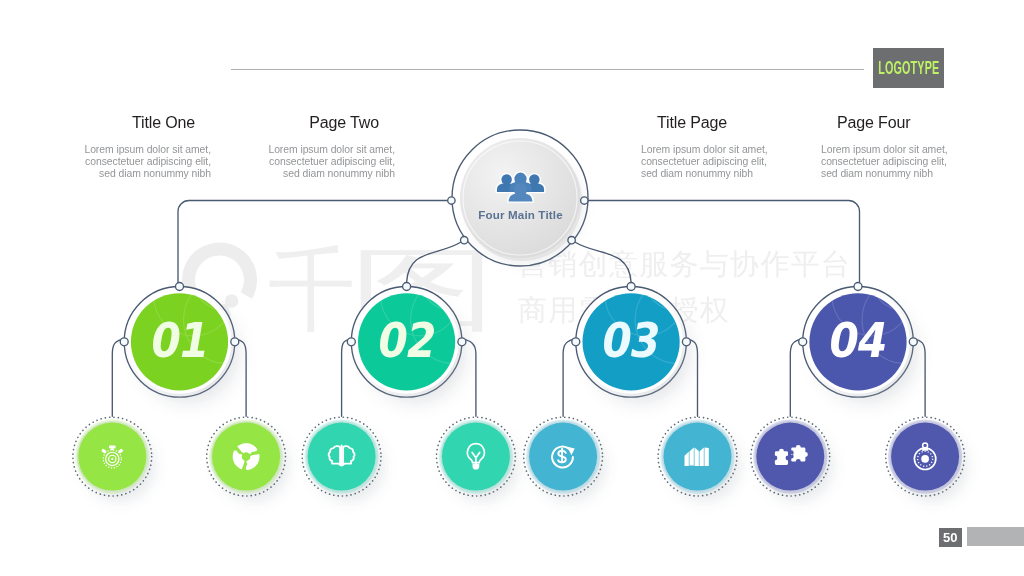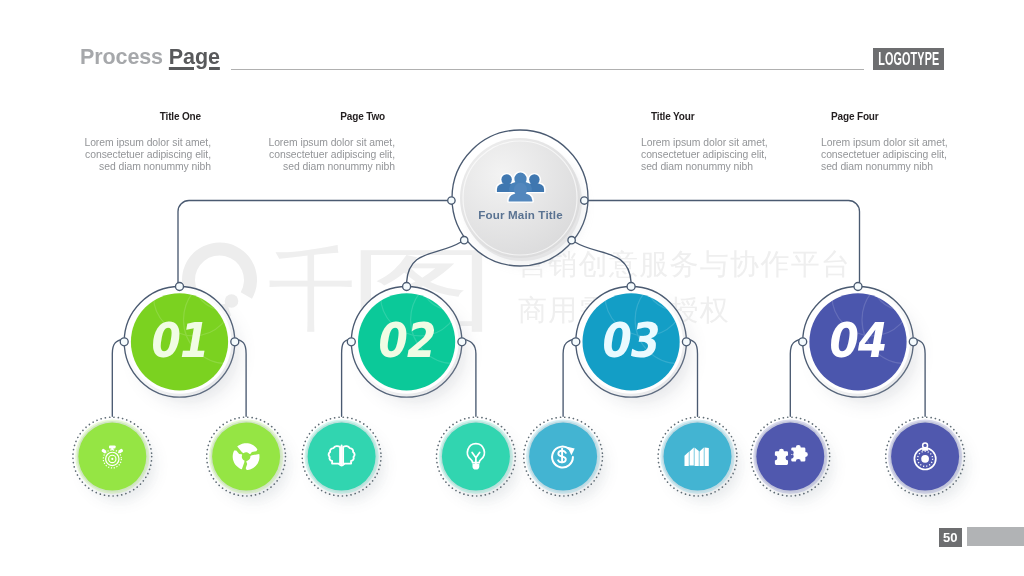--- a/index.html
+++ b/index.html
@@ -8,29 +8,29 @@
   .stage{position:absolute;left:0;top:0;width:1024px;height:576px;}
   svg.layer{position:absolute;left:0;top:0;width:1024px;height:576px;}
 
   
   .hdr-title{position:absolute;left:80px;top:47.5px;font-size:21.5px;font-weight:bold;
              letter-spacing:-.1px;line-height:19px;white-space:nowrap;}
   .hdr-title .lt{color:#a6a8ab;}
   .hdr-title .bd{color:#58595b;text-decoration:underline;text-decoration-thickness:2.6px;
                  text-underline-offset:3.3px;text-decoration-skip-ink:auto;}
   .hdr-rule{position:absolute;left:231px;top:68.5px;width:633px;height:1.8px;background:#b0b0b0;}
-  .logotype{position:absolute;left:873px;top:48px;width:71px;height:22px;background:#6d6e70;
-            color:#ffffff;display:flex;align-items:center;justify-content:center;overflow:hidden;}
+  .logotype{position:absolute;left:873px;top:48px;width:71px;height:40px;background:#6d6e70;
+            color:#bef264;display:flex;align-items:center;justify-content:center;overflow:hidden;}
   .logotype span{font-size:18px;font-weight:bold;letter-spacing:.2px;line-height:18px;
             display:inline-block;transform:scaleX(.60);transform-origin:center;
             white-space:nowrap;font-family:"Liberation Sans",sans-serif;}
 
   
   .col{position:absolute;width:180px;}
-  .col .ttl{font-size:10px;font-weight:bold;color:#231f20;line-height:11px;margin:10px;letter-spacing:-.15px;}
+  .col .ttl{font-size:16px;font-weight:normal;color:#231f20;line-height:11px;margin:16px;letter-spacing:-.15px;}
   .col .body{font-size:10.4px;color:#939598;line-height:11.85px;margin-top:15px;white-space:pre-line;letter-spacing:-.06px;}
 
   
   .wm{position:absolute;pointer-events:none;}
   .wm-cn{color:#efefef;font-weight:normal;font-family:"DejaVu Sans",sans-serif;}
 
   
   .badge50{position:absolute;left:938.5px;top:527.5px;width:23.3px;height:19.5px;background:#6d6e70;
            color:#ffffff;font-size:13px;font-weight:bold;display:flex;align-items:center;
            justify-content:center;line-height:13px;font-family:Liberation Sans, sans-serif;}
@@ -46,42 +46,39 @@
   <svg class="layer">
     <g fill="#ededed">
       <path d="M 231.09,315.66 A 37.5,37.5 0 1 1 251.98,298.75 L 240.72,292.25 A 24.5,24.5 0 1 0 227.07,303.3 Z"></path>
       <circle cx="231.5" cy="301.0" r="6.8"></circle>
     </g>
   </svg>
   <div class="wm wm-cn" style="left:268px;top:244px;font-size:91px;line-height:91px;white-space:nowrap;"><span style="display:inline-block;transform:scaleX(0.96);transform-origin:left center;">千</span><span style="display:inline-block;transform:scaleX(1.63);transform-origin:left center;margin-left:-10px;">图</span></div>
   <div class="wm wm-cn" style="left:518px;top:250px;font-size:29px;line-height:29px;letter-spacing:1.3px;">营销创意服务与协作平台</div>
   <div class="wm wm-cn" style="left:518px;top:296px;font-size:29px;line-height:29px;letter-spacing:1.3px;">商用需确认授权</div>
 
-  <div class="hdr-title">
-    <span class="lt">Process</span><span>&nbsp;</span><span class="bd">Page</span>
-  </div>
   <div class="hdr-rule"></div>
   <div class="logotype">
       <span>LOGOTYPE</span>
     </div>
 
   <div class="col" style="left:31px;top:101px;text-align:right;">
     <div class="ttl">Title One</div>
     <div class="body">Lorem ipsum dolor sit amet,
 consectetuer adipiscing elit,
 sed diam nonummy nibh</div>
   </div>
   <div class="col" style="left:215px;top:101px;text-align:right;">
     <div class="ttl">Page Two</div>
     <div class="body">Lorem ipsum dolor sit amet,
 consectetuer adipiscing elit,
 sed diam nonummy nibh</div>
   </div>
   <div class="col" style="left:641px;top:101px;text-align:left;">
-    <div class="ttl">Title Your</div>
+    <div class="ttl">Title Page</div>
     <div class="body">Lorem ipsum dolor sit amet,
 consectetuer adipiscing elit,
 sed diam nonummy nibh</div>
   </div>
   <div class="col" style="left:821px;top:101px;text-align:left;">
     <div class="ttl">Page Four</div>
     <div class="body">Lorem ipsum dolor sit amet,
 consectetuer adipiscing elit,
 sed diam nonummy nibh</div>
   </div>

